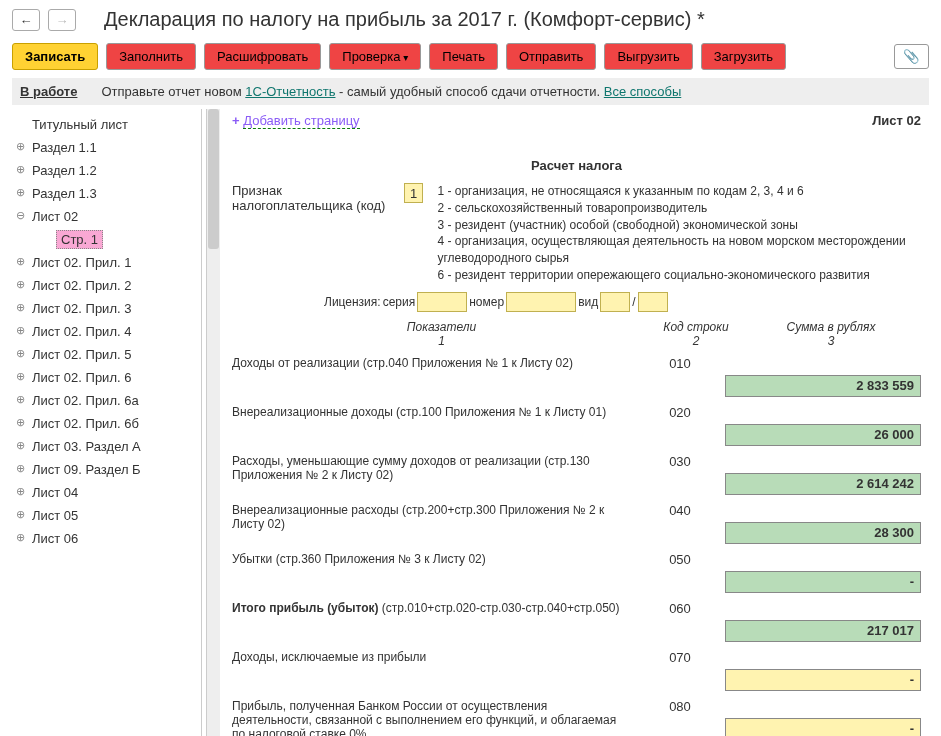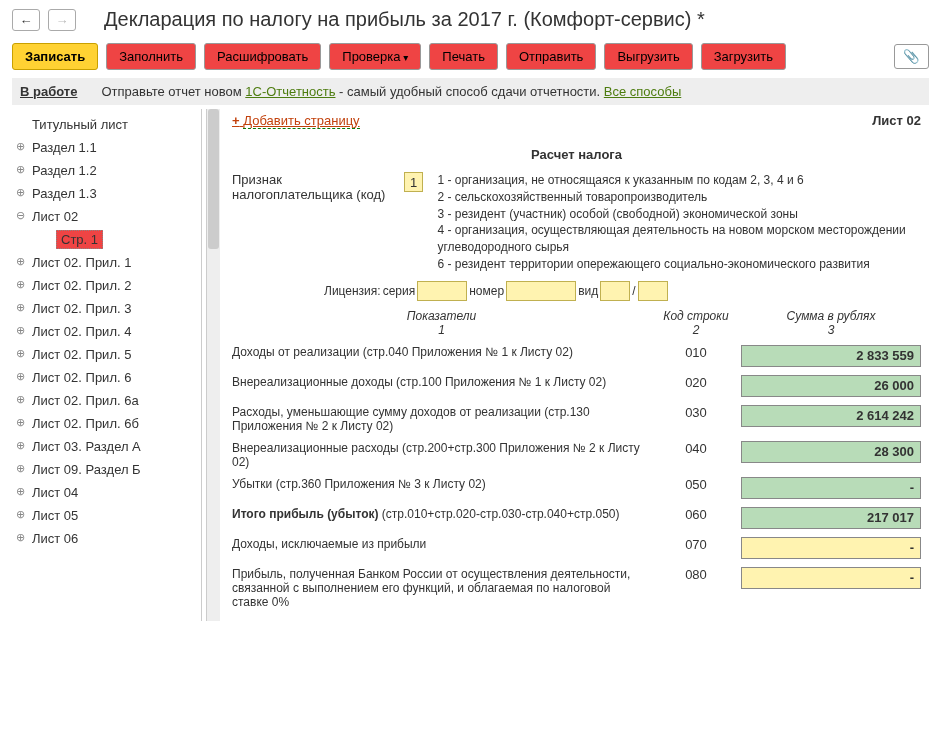--- a/index.html
+++ b/index.html
@@ -9,49 +9,49 @@
 .nav-btn { width: 28px; height: 22px; border: 1px solid #aaa; background: #fff; border-radius: 3px; display: flex; align-items: center; justify-content: center; cursor: pointer; }
 .nav-btn.disabled { color: #bbb; }
 .title { font-size: 20px; margin-left: 20px; }
 .toolbar { display: flex; align-items: center; gap: 8px; margin-bottom: 8px; }
 .btn { padding: 5px 12px; border: 1px solid #999; background: #ef4444; border-radius: 3px; cursor: pointer; font-size: 13px; }
 .btn-primary { background: #ffd233; border-color: #c9a000; font-weight: bold; }
 .btn-drop::after { content: " ▾"; font-size: 10px; }
 .clip-btn { margin-left: auto; padding: 4px 8px; border: 1px solid #999; background: #fff; border-radius: 3px; cursor: pointer; }
 .status-row { display: flex; align-items: center; gap: 24px; background: #eee; padding: 6px 8px; margin-bottom: 4px; }
 .status-label { text-decoration: underline; font-weight: bold; }
-.link { color: #4d7c0f; text-decoration: underline; cursor: pointer; }
+.link { color: #0f766e; text-decoration: underline; cursor: pointer; }
 .main { display: flex; gap: 4px; }
 .sidebar { width: 190px; border-right: 1px solid #ccc; padding: 4px 0; }
 .tree-item { padding: 4px 10px 4px 20px; cursor: pointer; position: relative; }
 .tree-item.child { padding-left: 44px; }
-.tree-item.selected span { background: #ef4444; border: 1px dotted #888; padding: 1px 4px; }
+.tree-item.selected span { background: #f9a8d4; border: 1px dotted #888; padding: 1px 4px; }
 .tree-item::before { content: "⊕"; position: absolute; left: 4px; color: #888; font-size: 11px; }
 .tree-item.nox::before { content: ""; }
 .tree-item.open::before { content: "⊖"; }
 .scroll-track { width: 14px; background: #eee; border-left: 1px solid #ccc; position: relative; }
 .scroll-thumb { position: absolute; top: 0; left: 1px; width: 11px; height: 140px; background: #ccc; border-radius: 3px; }
 .content { flex: 1; padding: 4px 8px; }
-.add-page { color: #c2410c; margin-bottom: 9px; display: inline-block; text-decoration: underline; }
+.add-page { color: #8b5cf6; margin-bottom: 20px; display: inline-block; }
 .add-page .plus { font-weight: bold; }
 .sheet-label { float: right; font-weight: bold; }
 .form-title { text-align: center; font-weight: bold; margin: 10px 0; }
 .taxpayer-row { display: flex; align-items: flex-start; gap: 6px; margin-bottom: 6px; }
 .code-box { width: 24px; height: 20px; background: #fff3b0; border: 1px solid #c0b050; text-align: center; line-height: 20px; }
 .codes-list { font-size: 12px; line-height: 1.4; margin-left: 8px; }
 .license-row { display: flex; align-items: center; gap: 2px; margin: 8px 0 8px 92px; font-size: 12px; }
 .inp-y { background: #fff3b0; border: 1px solid #c0b050; height: 20px; }
 .headers { display: flex; font-style: italic; text-align: center; font-size: 12px; margin-bottom: 8px; }
 .headers .h1 { flex: 1; }
 .headers .h2 { width: 90px; }
 .headers .h3 { width: 180px; }
 .data-row { display: flex; align-items: flex-start; margin-bottom: 8px; }
 .data-row .label { flex: 1; font-size: 12px; padding-right: 8px; }
 .data-row .code { width: 90px; text-align: center; font-size: 13px; }
-.data-row .val { width: 180px; }
+.data-row .val { width: 196px; margin-top: 19px; }
 .val-box { width: 100%; height: 22px; border: 1px solid #888; text-align: right; padding: 2px 6px; font-weight: bold; font-size: 13px; }
 .val-green { background: #b8dcb8; }
 .val-yellow { background: #fff3b0; }
 .bold { font-weight: bold; }
 .dotted-underline { border-bottom: 1px dashed #0a7a0a; }
 </style>
 </head>
 <body>
 
 <div class="container">
@@ -145,21 +145,21 @@
 
       <div id="rows-container">
           <div class="data-row">
             <div class="label">Доходы от реализации (стр.040 Приложения № 1 к Листу 02)</div>
             <div class="code">010</div>
             <div class="val">
               <div class="val-box val-green">2 833 559</div>
             </div>
           </div>
           <div class="data-row">
-            <div class="label">Внереализационные доходы (стр.100 Приложения № 1 к Листу 02)</div>
+            <div class="label">Внереализационные доходы (стр.100 Приложения № 1 к Листу 01)</div>
             <div class="code">020</div>
             <div class="val">
               <div class="val-box val-green">26 000</div>
             </div>
           </div>
           <div class="data-row">
             <div class="label">Расходы, уменьшающие сумму доходов от реализации (стр.130 Приложения № 2 к Листу 02)</div>
             <div class="code">030</div>
             <div class="val">
               <div class="val-box val-green">2 614 242</div>

